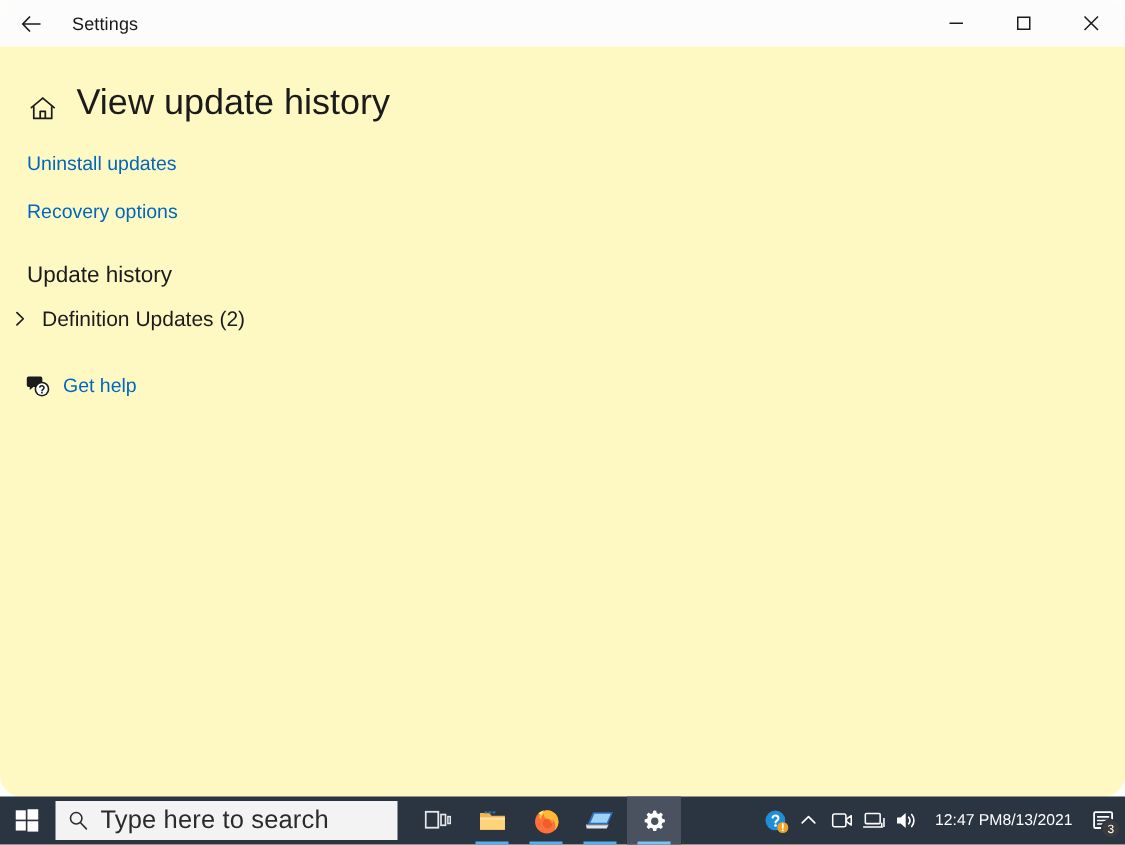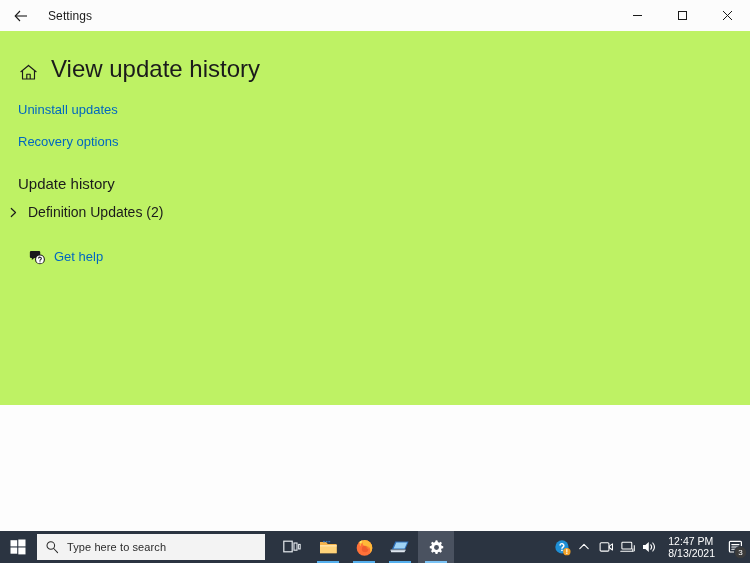--- a/index.html
+++ b/index.html
@@ -11,23 +11,24 @@
     height: 563px;
     overflow: hidden;
     font-family: "Liberation Sans", sans-serif;
     background: #fdfdfd;
     -webkit-font-smoothing: antialiased;
   }
   #app-window {
     position: absolute;
     left: 0; top: 0;
     width: 750px;
-    height: 405px;
-    background: #bef264;
+    height: 531px;
+    background: #fef9c3;
     overflow: hidden;
+    border-radius: 14px;
   }
   
   #titlebar {
     position: relative;
     height: 31px;
     background: #fcfcfc;
     display: flex;
     align-items: center;
   }
   #back-button {
@@ -120,21 +121,21 @@
     margin-right: 7px;
   }
   #expander-label {
     font-size: 14px;
     color: #1b1b1b;
     line-height: 18px;
   }
   #gethelp-row {
     display: flex;
     align-items: center;
-    padding-left: 28px;
+    padding-left: 16px;
     padding-top: 25px;
   }
   #gethelp-icon {
     width: 18px;
     height: 18px;
     display: flex;
     align-items: center;
     justify-content: center;
     margin-right: 8px;
   }
@@ -164,21 +165,21 @@
     align-items: center;
     margin-left: 1px;
   }
   #search-icon {
     width: 30px;
     display: flex;
     align-items: center;
     justify-content: center;
   }
   #search-placeholder {
-    font-size: 11px;
+    font-size: 17px;
     color: #2b2b2b;
     letter-spacing: .1px;
   }
   .task-icon {
     position: relative;
     width: 36px;
     height: 32px;
     display: flex;
     align-items: center;
     justify-content: center;
@@ -205,21 +206,22 @@
     width: 22px;
     height: 32px;
     display: flex;
     align-items: center;
     justify-content: center;
     position: relative;
   }
   #tray-clock {
     height: 32px;
     display: flex;
-    flex-direction: column;
+    flex-direction: row;
+    align-items: center;
     justify-content: center;
     padding: 0 7px;
     color: #ffffff;
     font-size: 10.5px;
     line-height: 12px;
   }
   #action-center {
     width: 28px;
     height: 32px;
     display: flex;

